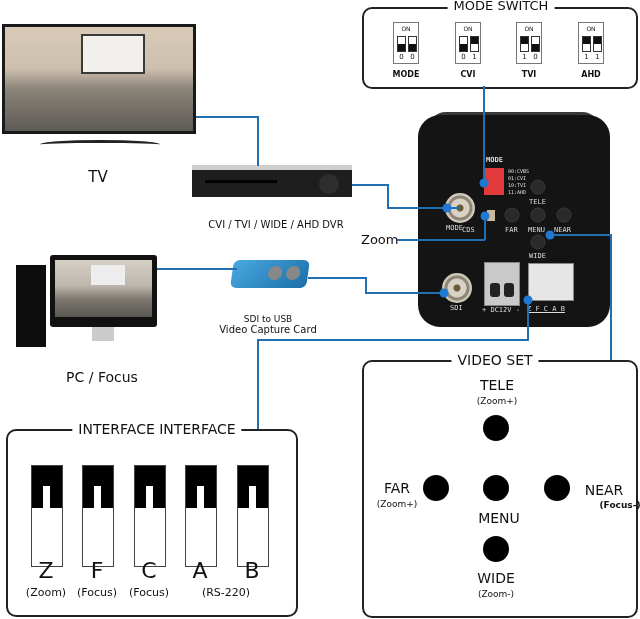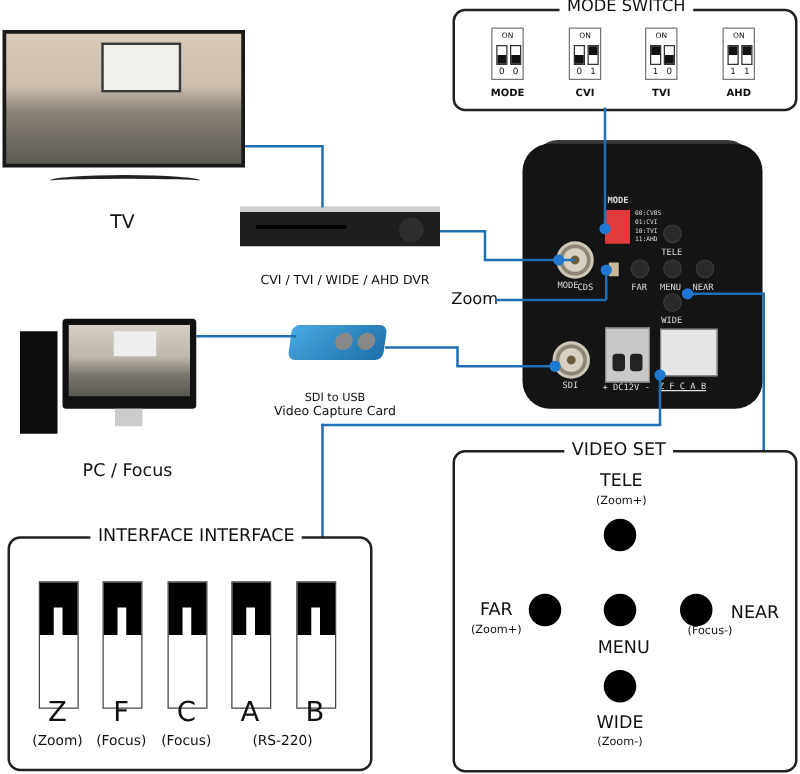--- a/index.html
+++ b/index.html
@@ -227,16 +227,16 @@
 <div class="ms-label" style="left:497px;top:377px;">TELE</div>
 <div class="ms-sub" style="left:497px;top:396px;">(Zoom+)</div>
 <div class="btn" style="left:496px;top:428px;"></div>
 <div class="btn" style="left:436px;top:488px;"></div>
 <div class="btn" style="left:496px;top:488px;"></div>
 <div class="btn" style="left:557px;top:488px;"></div>
 <div class="btn" style="left:496px;top:549px;"></div>
 <div class="ms-label" style="left:397px;top:480px;">FAR</div>
 <div class="ms-sub" style="left:397px;top:499px;">(Zoom+)</div>
 <div class="ms-label" style="left:604px;top:482px;">NEAR</div>
-<div class="ms-sub" style="left:568px;top:500px;">(Focus-)</div>
+<div class="ms-sub" style="left:620px;top:500px;font-weight:bold;">(Focus-)</div>
 <div class="ms-label" style="left:499px;top:510px;">MENU</div>
 <div class="ms-label" style="left:496px;top:570px;">WIDE</div>
 <div class="ms-sub" style="left:496px;top:589px;">(Zoom-)</div>
 
 </body></html>

